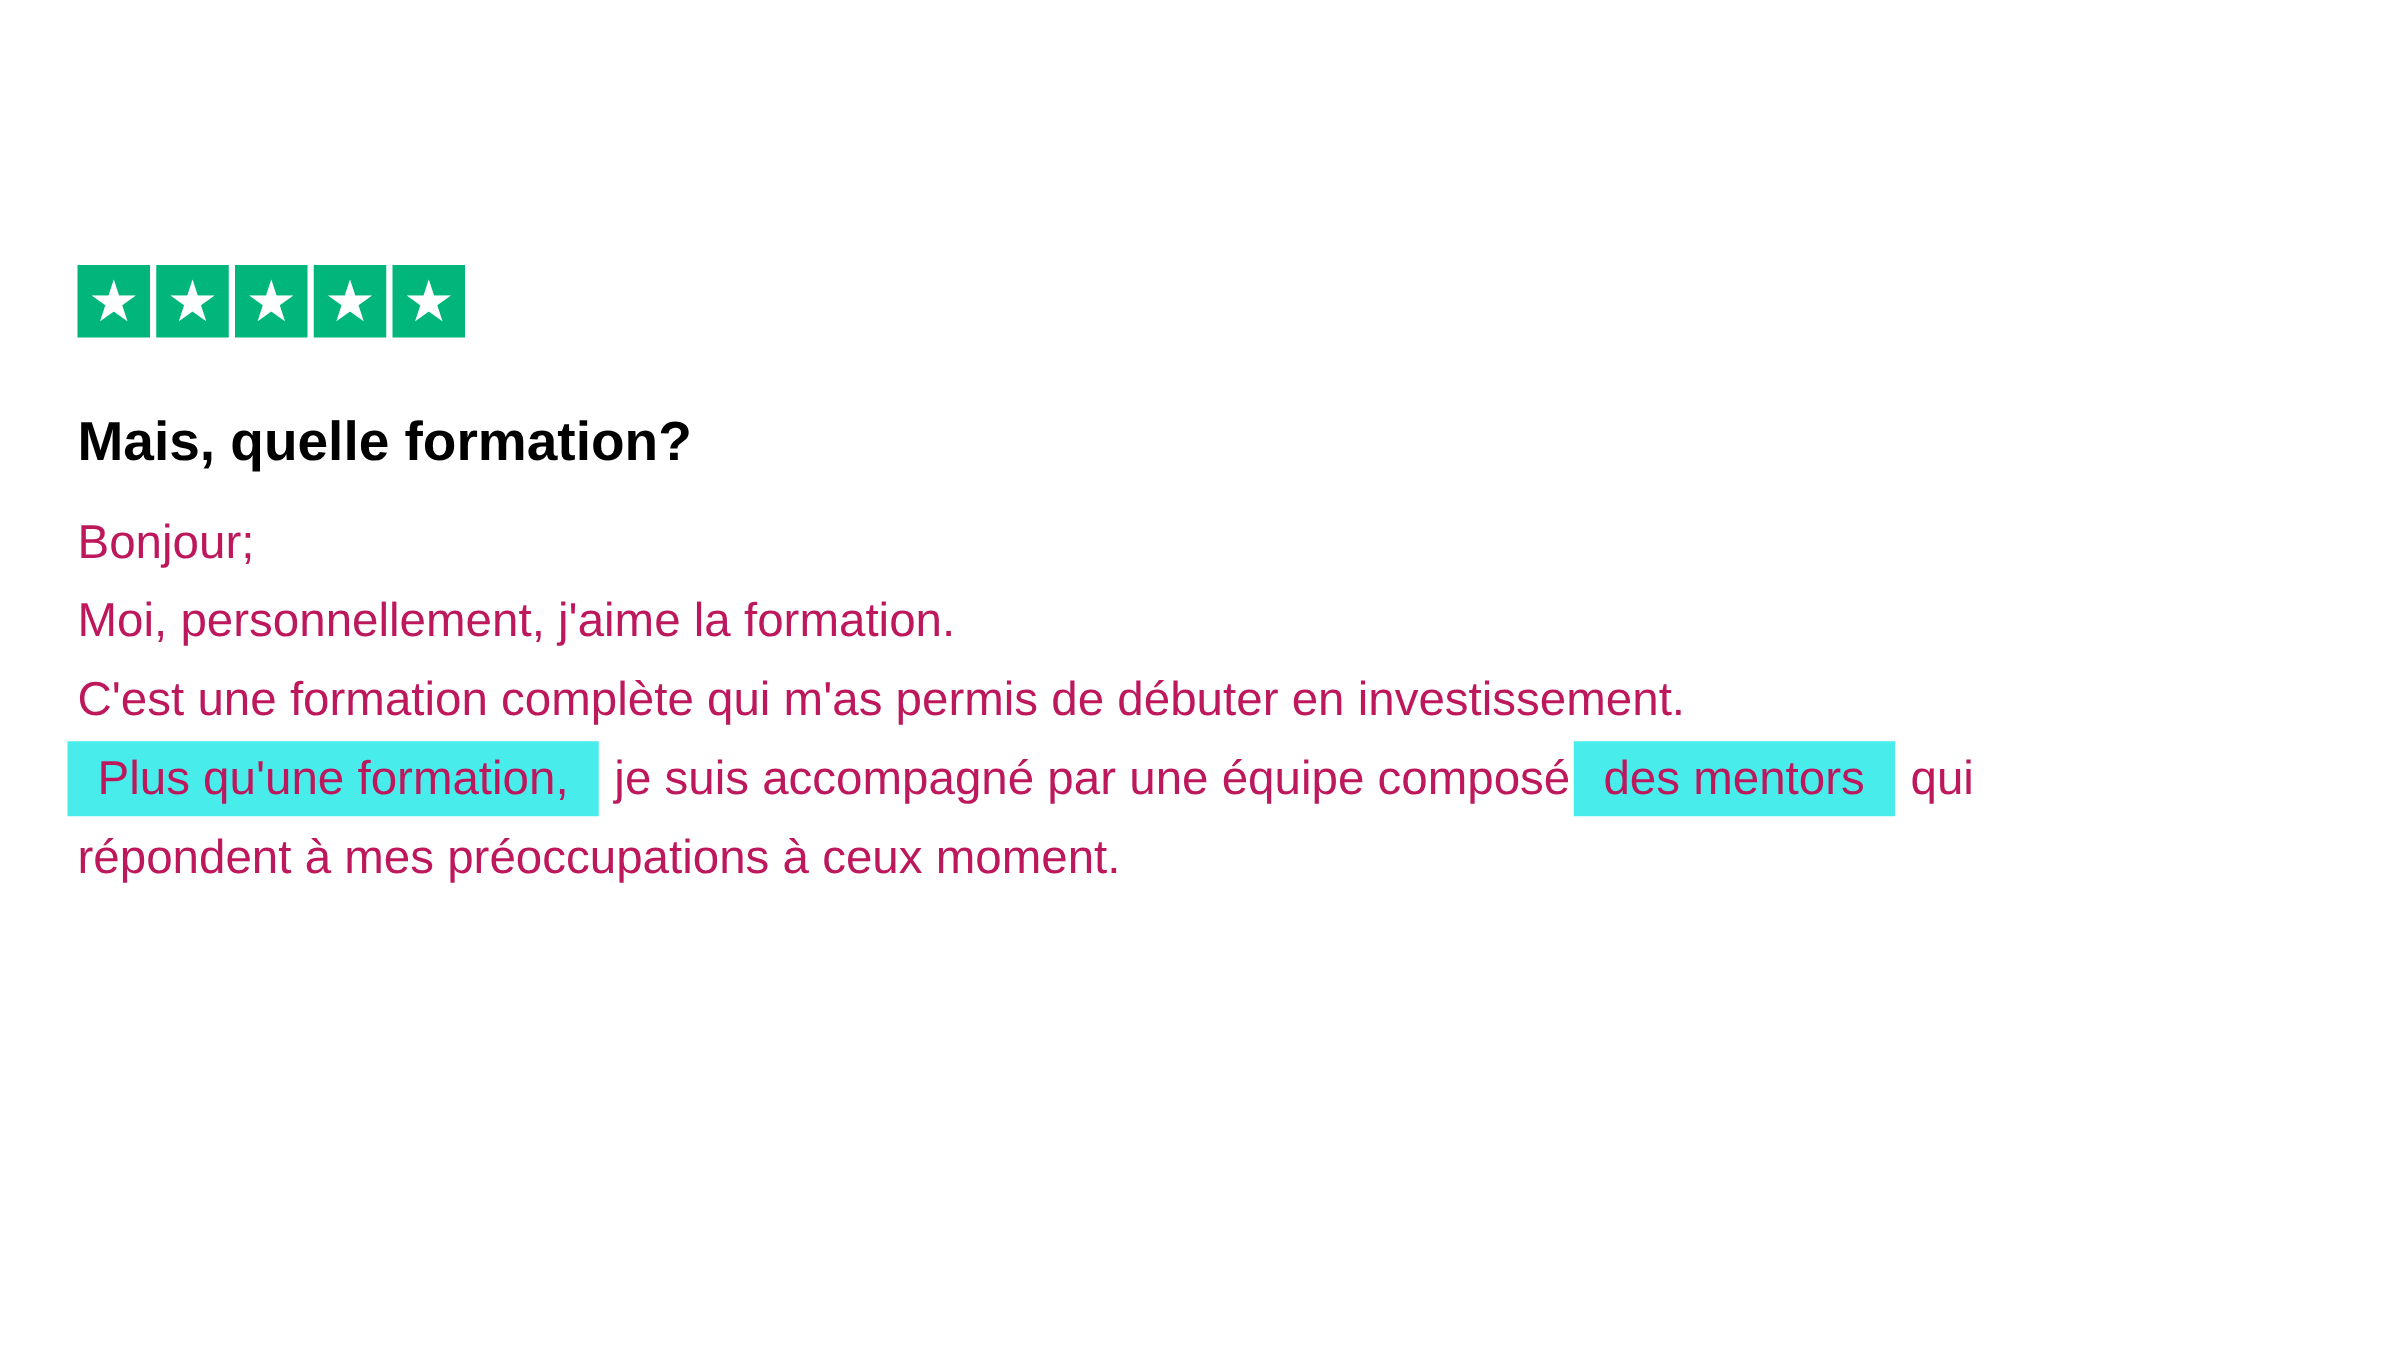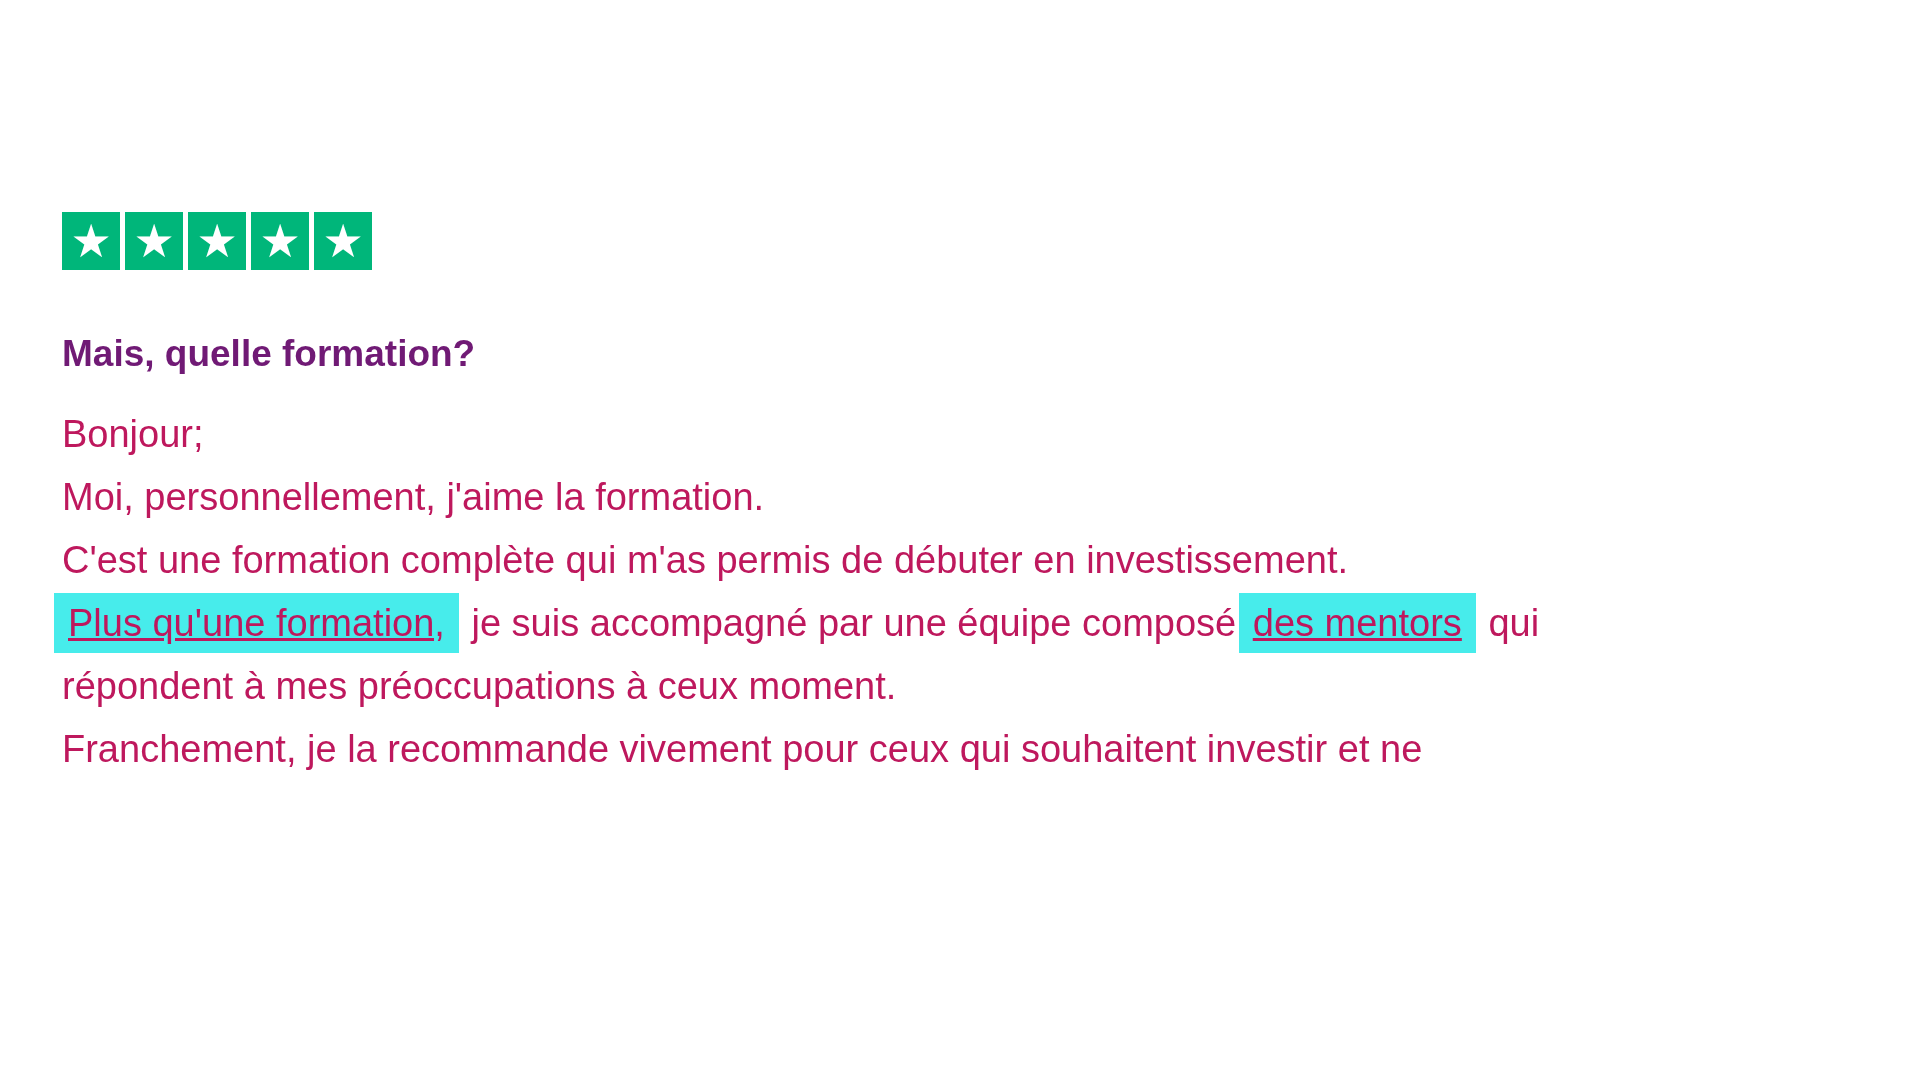--- a/index.html
+++ b/index.html
@@ -31,39 +31,38 @@
     display: flex;
     align-items: center;
     justify-content: center;
     font-family: "DejaVu Sans", sans-serif;
     font-size: 46px;
     line-height: 58px;
     user-select: none;
   }
   .review-title {
     margin: 0 0 22px 0;
-    font-size: 37px;
+    font-size: 44px;
     line-height: 55px;
     font-weight: bold;
-    color: #701a75;
+    color: #000000;
     letter-spacing: 0px;
   }
   .review-body {
     color: #be185d;
     font-size: 38px;
     line-height: 63px;
   }
   .line {
     white-space: nowrap;
   }
   .hl {
     background: var(--hl, #47ECEB);
-    padding: 9px 14px;
+    padding: 9px 24px;
     margin-left: -8px;
-    text-decoration: underline;
   }
   .hl + span { margin-left: 2px; }
 </style>
 </head>
 <body>
 
 <div class="review-card">
   <div class="stars">
       <span class="star-sq">★</span>
       <span class="star-sq">★</span>
@@ -71,15 +70,14 @@
       <span class="star-sq">★</span>
       <span class="star-sq">★</span>
     </div>
   <h2 class="review-title">Mais, quelle formation?</h2>
   <div class="review-body">
       <div class="line"><span>Bonjour;</span></div>
       <div class="line"><span>Moi, personnellement, j'aime la formation.</span></div>
       <div class="line"><span>C'est une formation complète qui m'as permis de débuter en investissement.</span></div>
       <div class="line"><span class="hl">Plus qu'une formation,</span><span> je suis accompagné par une équipe composé </span><span class="hl">des mentors</span><span> qui</span></div>
       <div class="line"><span>répondent à mes préoccupations à ceux moment.</span></div>
-      <div class="line"><span>Franchement, je la recommande vivement pour ceux qui souhaitent investir et ne</span></div>
     </div>
 </div>
 
 </body></html>

